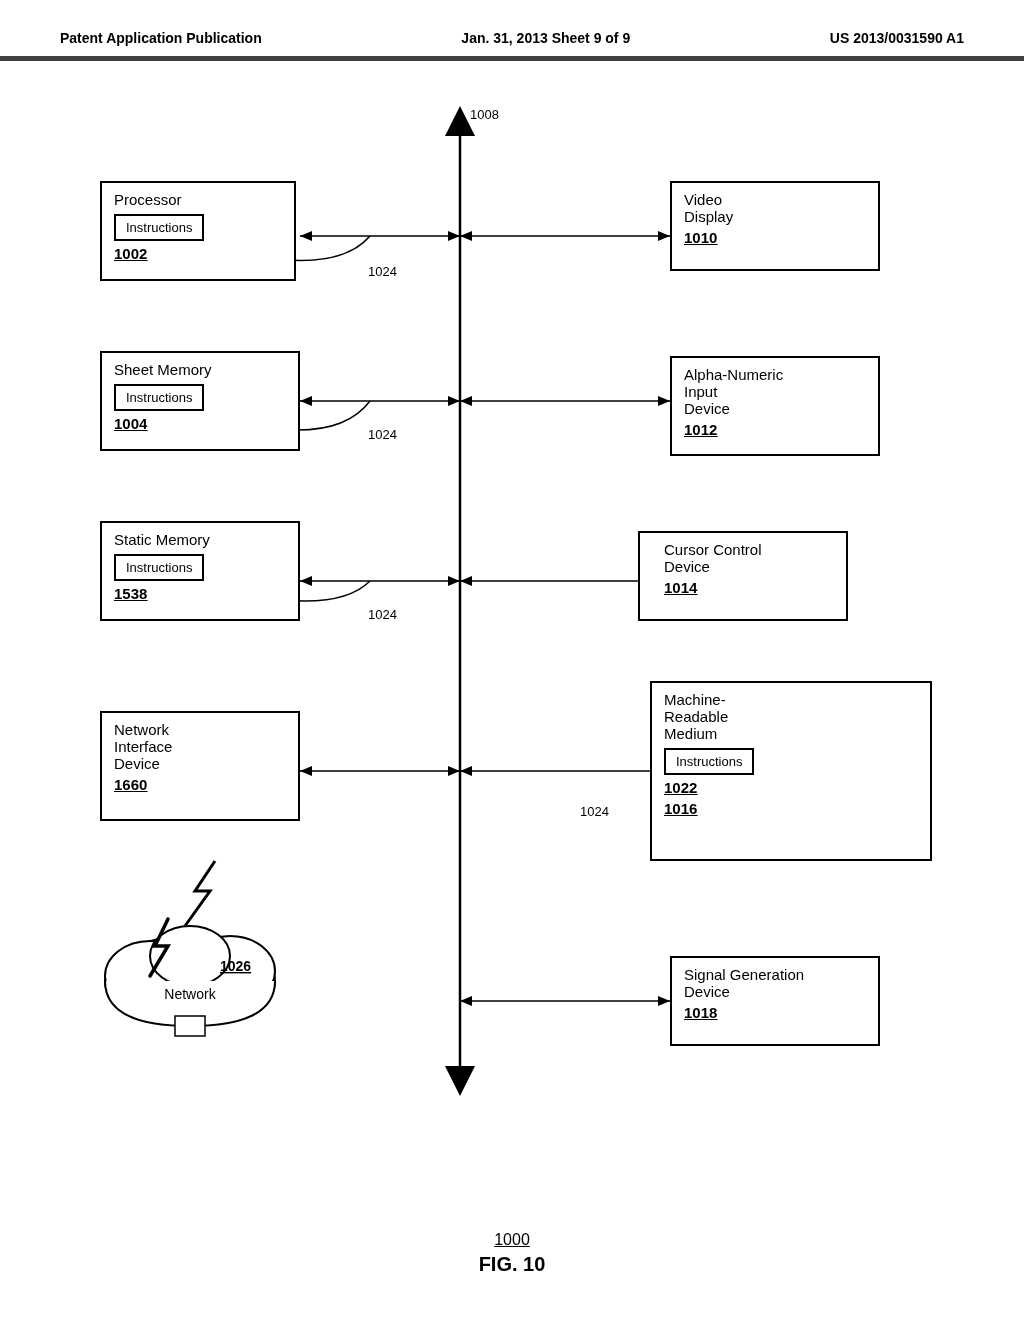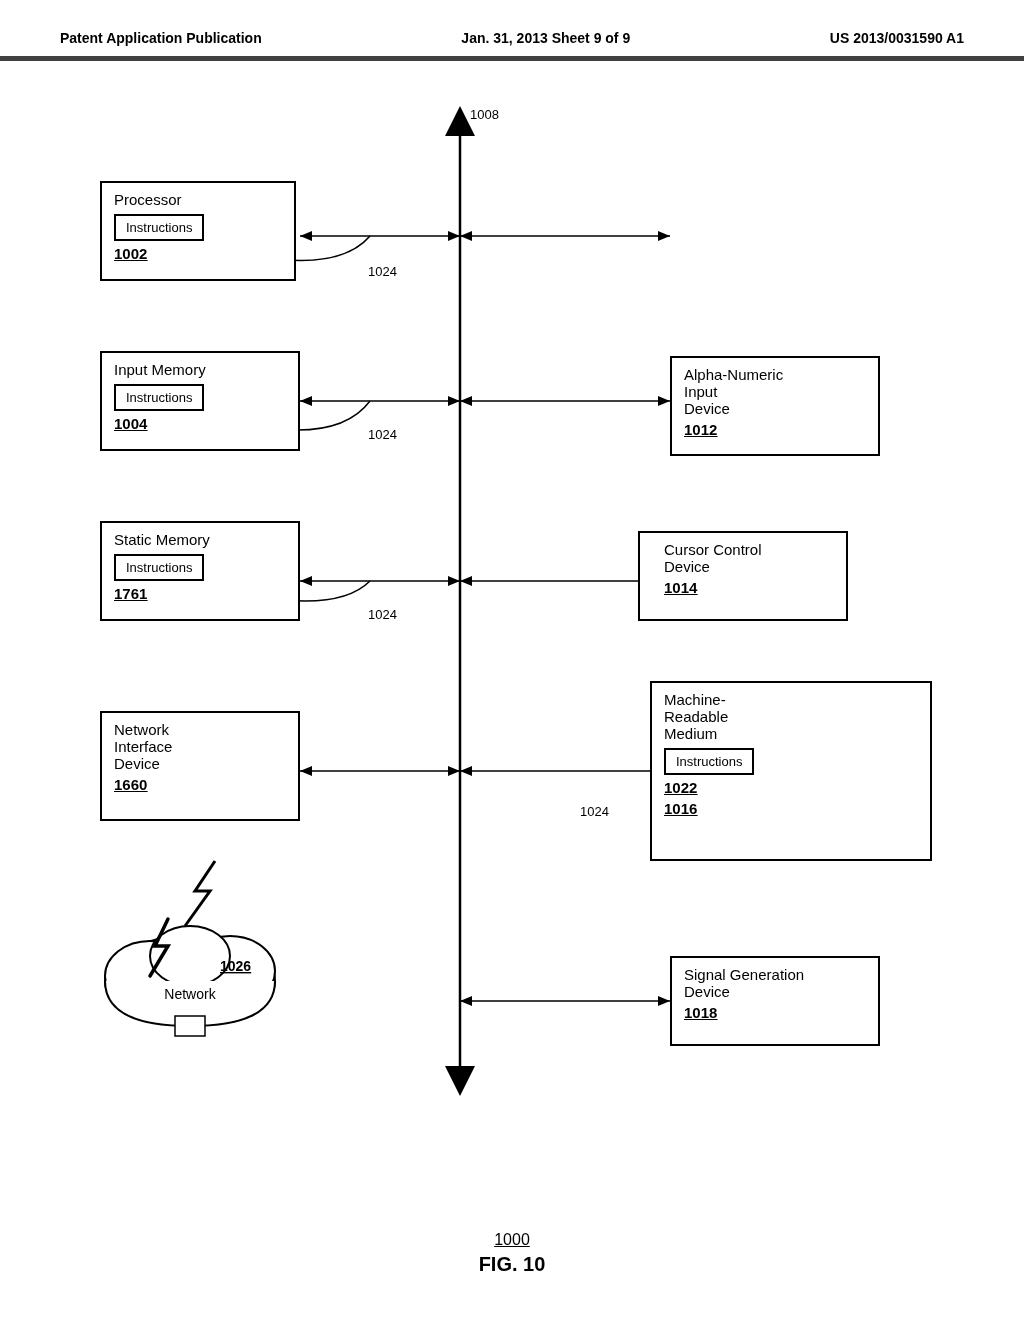--- a/index.html
+++ b/index.html
@@ -160,38 +160,43 @@
       <path d="M 215 800 L 195 830 L 210 830 L 185 865" stroke="#000" stroke-width="3" fill="none"></path>
     </svg>
 
     <div class="box" style="left:100px; top:120px; width:196px; min-height:100px;">
       <div style="font-size:15px;">Processor</div>
       <div class="inner-box">Instructions</div>
       <span class="box-id"><u>1002</u></span>
     </div>
 
     <div class="box" style="left:100px; top:290px; width:200px; min-height:100px;">
-      <div style="font-size:15px;">Input Memory</div>
+      <div style="font-size:15px;">Sheet Memory</div>
       <div class="inner-box">Instructions</div>
       <span class="box-id"><u>1004</u></span>
     </div>
 
     <div class="box" style="left:100px; top:460px; width:200px; min-height:100px;">
       <div style="font-size:15px;">Static Memory</div>
       <div class="inner-box">Instructions</div>
-      <span class="box-id"><u>1761</u></span>
+      <span class="box-id"><u>1538</u></span>
     </div>
 
     <div class="box" style="left:100px; top:650px; width:200px; min-height:110px;">
       <div style="font-size:15px; white-space:pre-line;">Network
 Interface
 Device</div>
       <span class="box-id"><u>1660</u></span>
     </div>
 
+    <div class="box" style="left:670px; top:120px; width:210px; min-height:90px;">
+      <div style="font-size:15px; white-space:pre-line;">Video
+Display</div>
+      <span class="box-id"><u>1010</u></span>
+    </div>
 
     <div class="box" style="left:670px; top:295px; width:210px; min-height:100px;">
       <div style="font-size:15px; white-space:pre-line;">Alpha-Numeric
 Input
 Device</div>
       <span class="box-id"><u>1012</u></span>
     </div>
 
     <div class="box" style="left:638px; top:470px; width:210px; min-height:90px;padding-left:24px;">
       <div style="font-size:15px; white-space:pre-line;">Cursor Control

